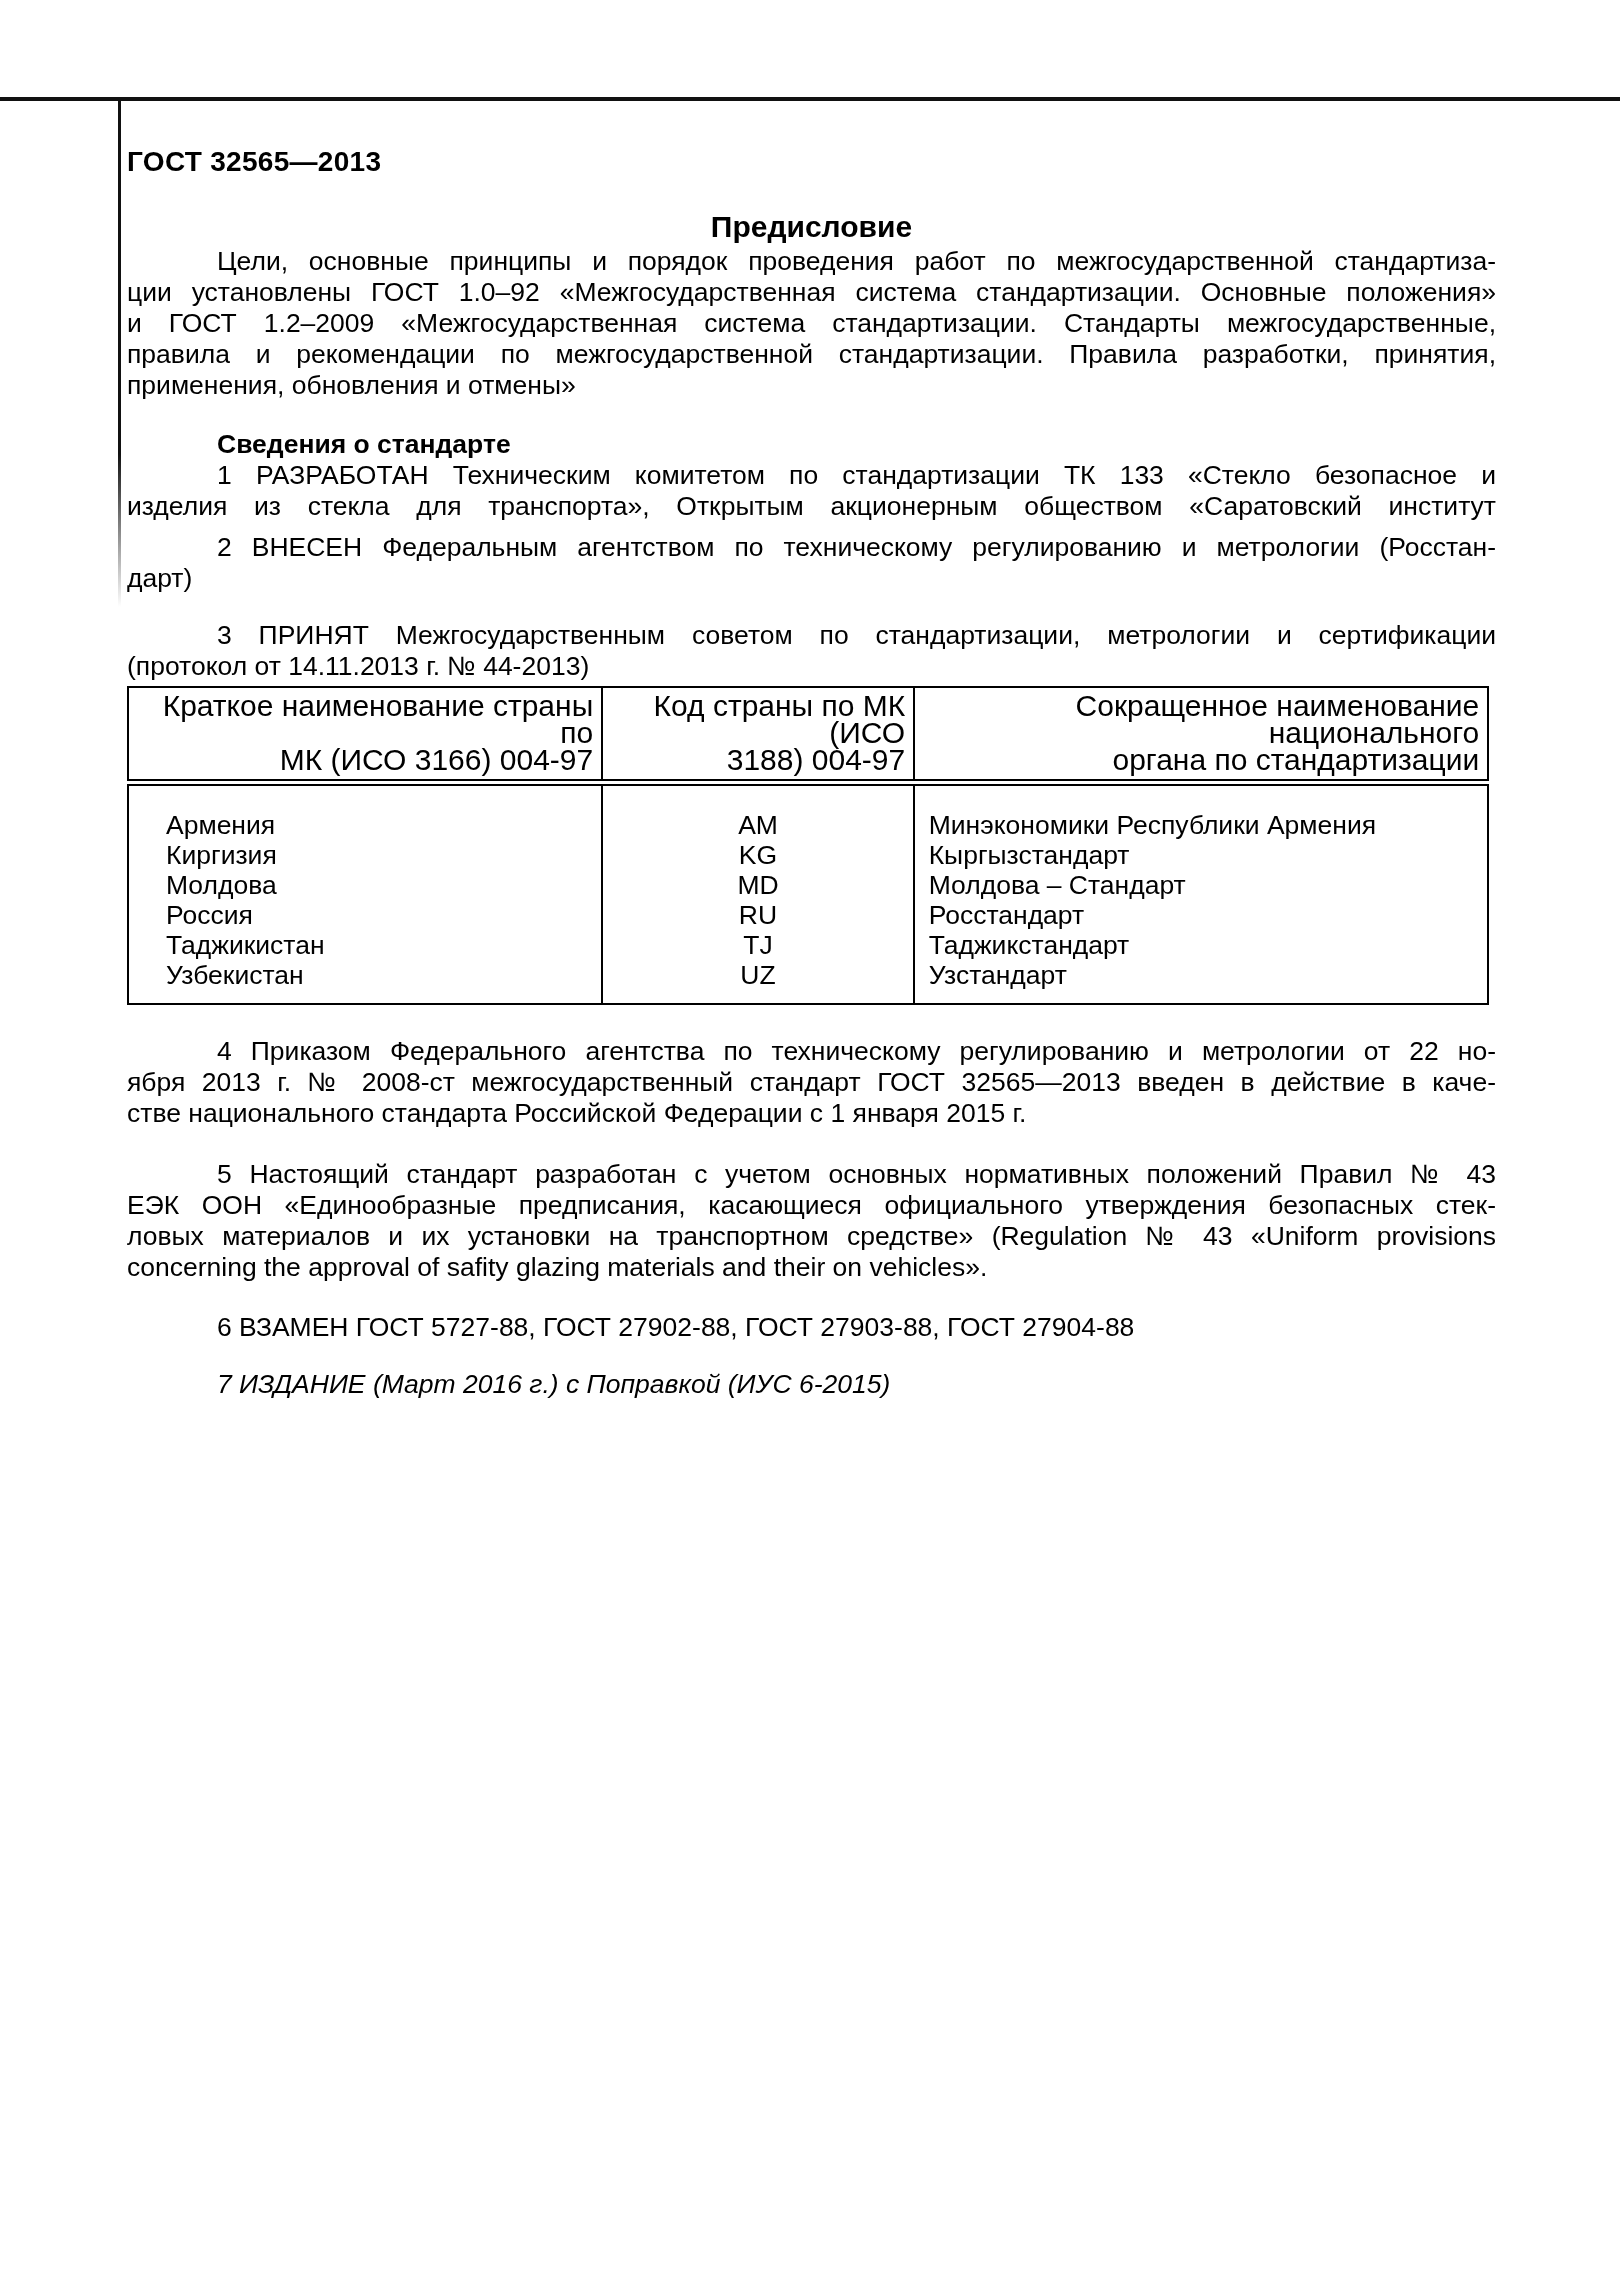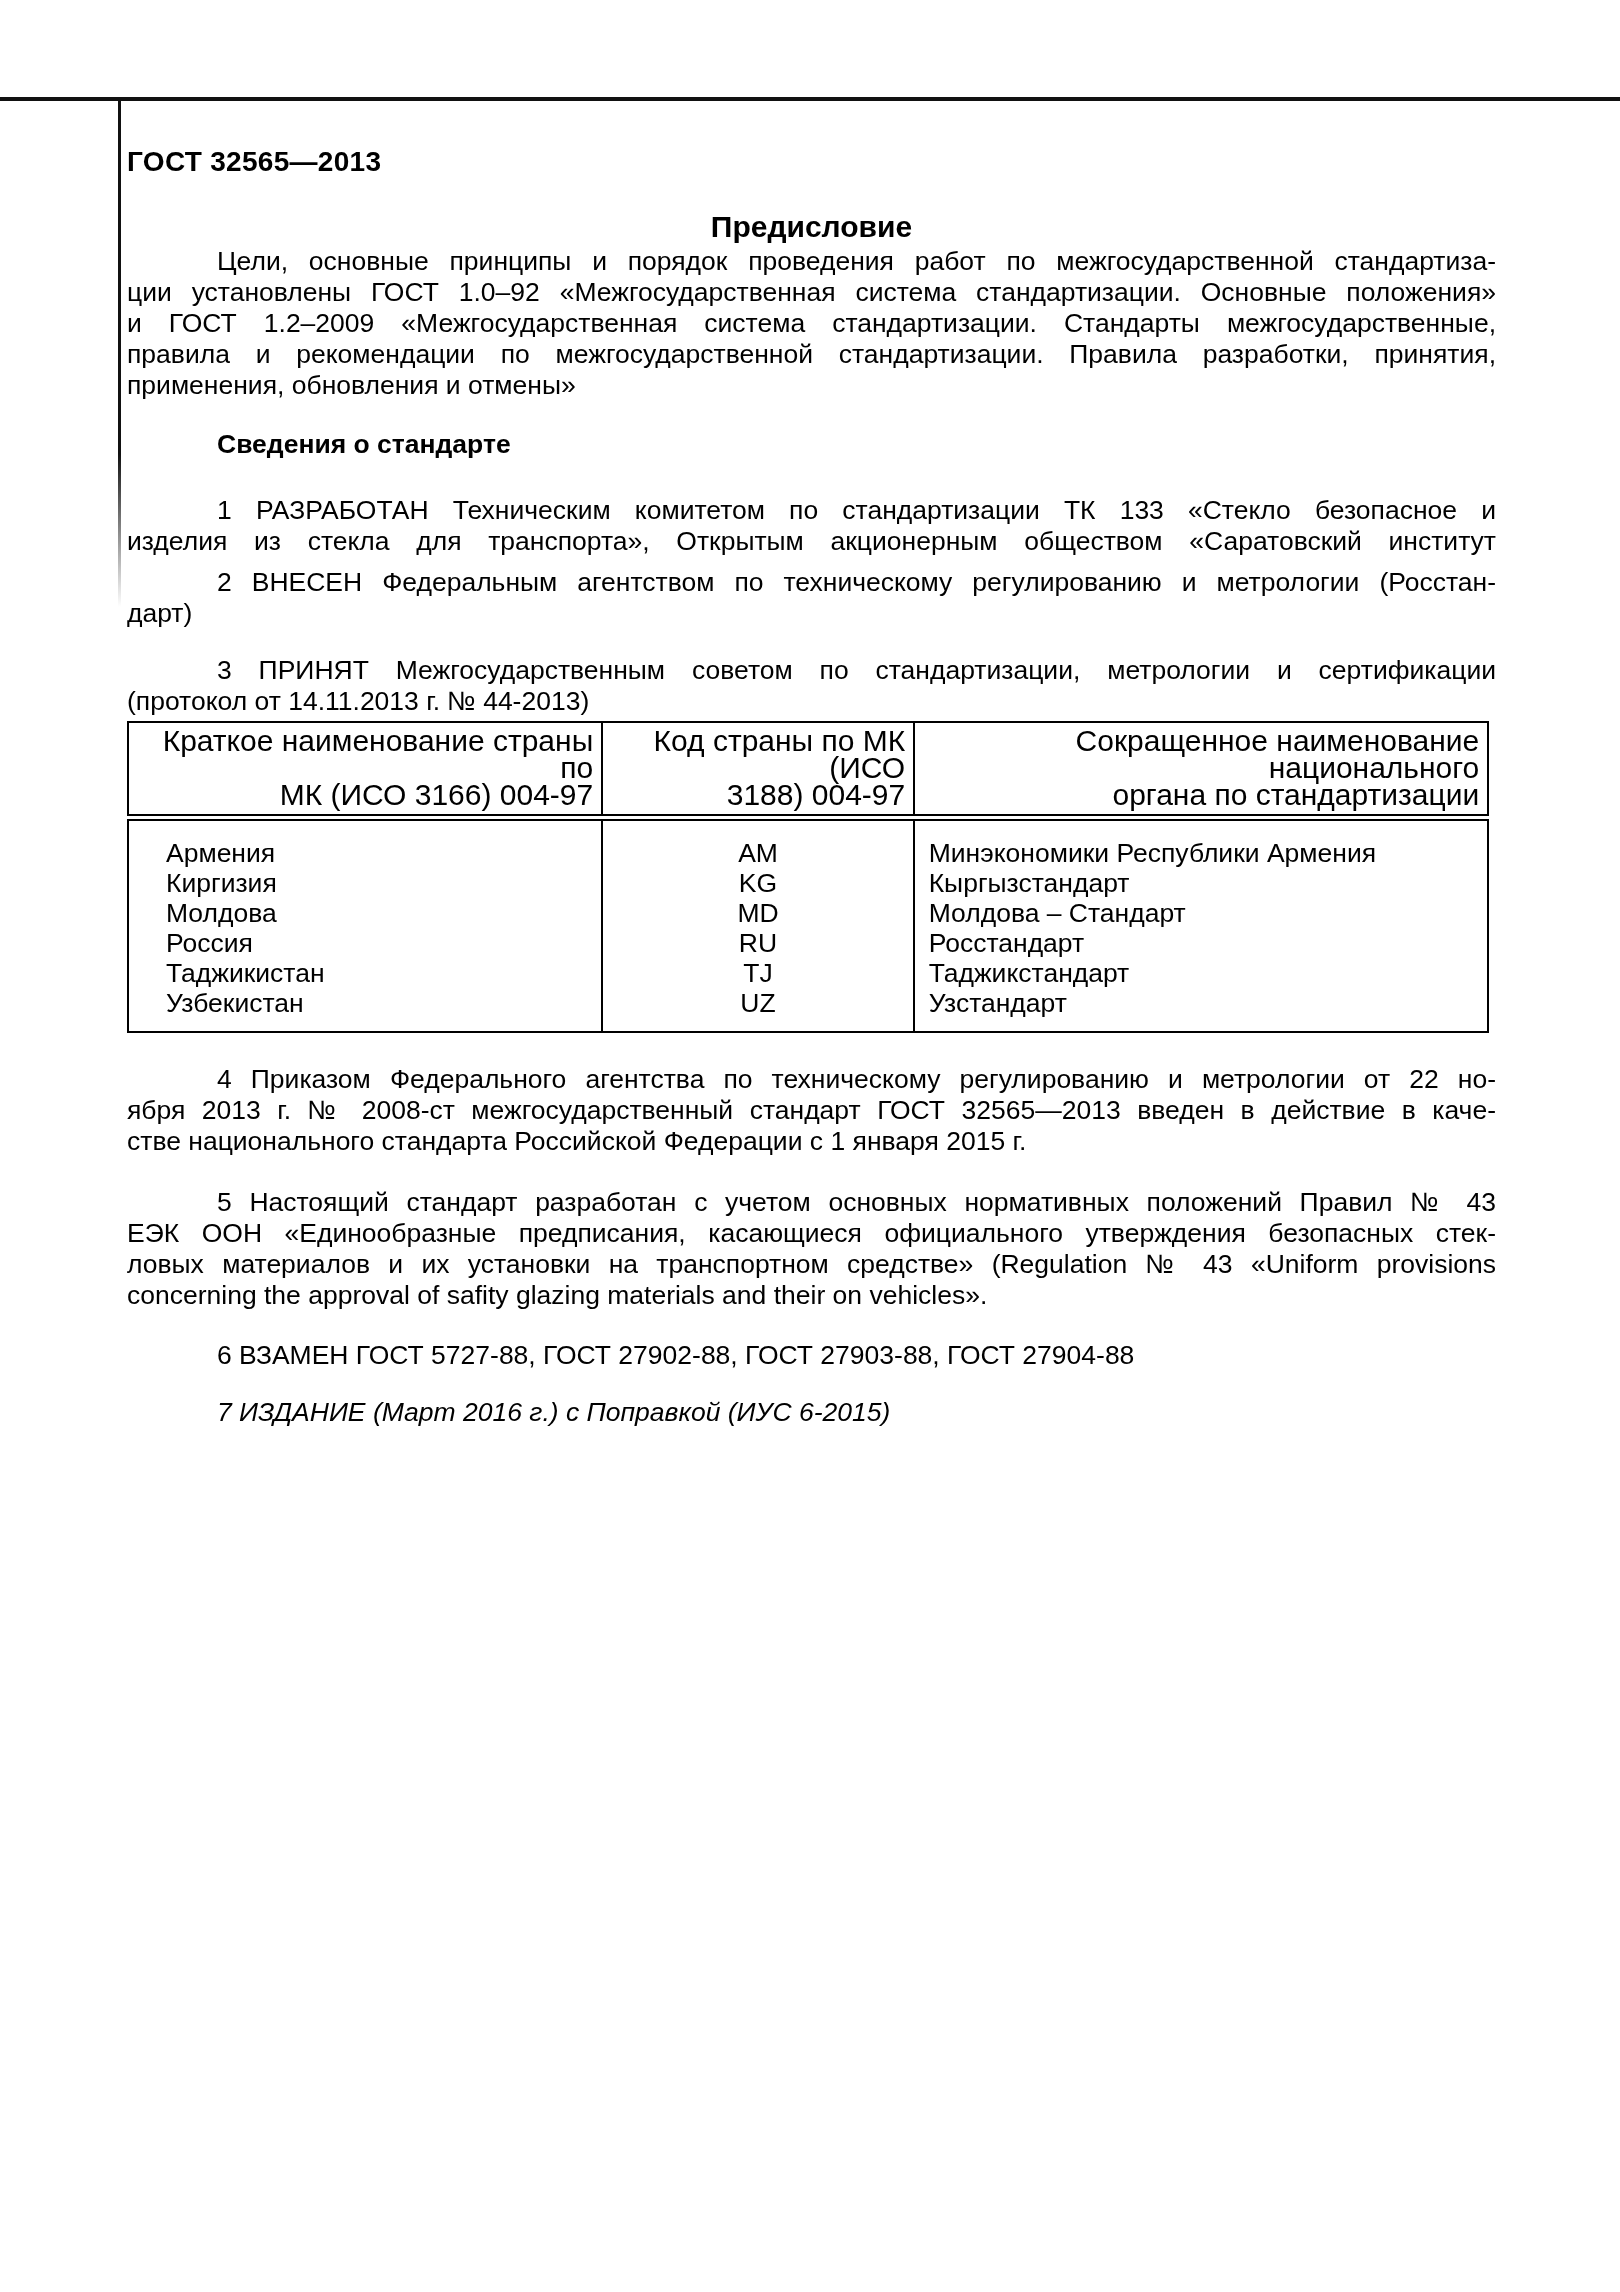--- a/index.html
+++ b/index.html
@@ -35,21 +35,21 @@
   }
   .para { font-size: 26.5px; line-height: 31px; }
   .ln { min-height: 31px; }
   .ind { text-indent: 90px; }
   .jst { text-align: justify; text-align-last: justify; }
   .m-intro { }
   .subheading {
     margin-top: 28px; padding-left: 90px;
     font-size: 26.5px; font-weight: bold; line-height: 31px;
   }
-  .m-item1 { margin-top: 35px; }
+  .m-item1 { }
   .m-item2 { margin-top: 10px; }
   .m-item3 { margin-top: 25.5px; }
   .vote-caption { margin-top: 32px; font-size: 26.5px; line-height: 31px; }
   .vote-table {
     border-collapse: collapse; table-layout: fixed;
     width: 1360px; margin-top: 3.9px;
     border: 2.9px solid #000;
   }
   .vote-table col.w0 { width: 474px; }
   .vote-table col.w1 { width: 312px; }
@@ -60,21 +60,21 @@
     font-weight: normal; font-size: 30px; line-height: 27.4px;
     text-align: right; vertical-align: middle;
     padding: 3.9px 7.8px 4.9px 7.8px;
     white-space: pre-line;
   }
   .vote-table td {
     border-left: 2.9px solid #000; border-right: 2.9px solid #000;
     font-size: 26.5px; line-height: 30px; vertical-align: top;
     padding: 0 7.8px;
   }
-  .vote-table tbody tr:first-child td { padding-top: 17px; }
+  .vote-table tbody tr:first-child td { padding-top: 24px; }
   .vote-table tbody tr:last-child td { padding-bottom: 13.7px; }
   .vote-table td.c0 { padding-left: 37px; }
   .vote-table td.c1 { text-align: center; }
   .vote-table td.c2 { padding-left: 13.7px; }
   .m-item4 { margin-top: 31px; }
   .m-item5 { margin-top: 30px; }
   .m-item6 { margin-top: 29px; }
   .m-item7 { margin-top: 26px; font-style: italic; }
   .page-number {
     position: absolute; left: 189px; top: 2101px;

